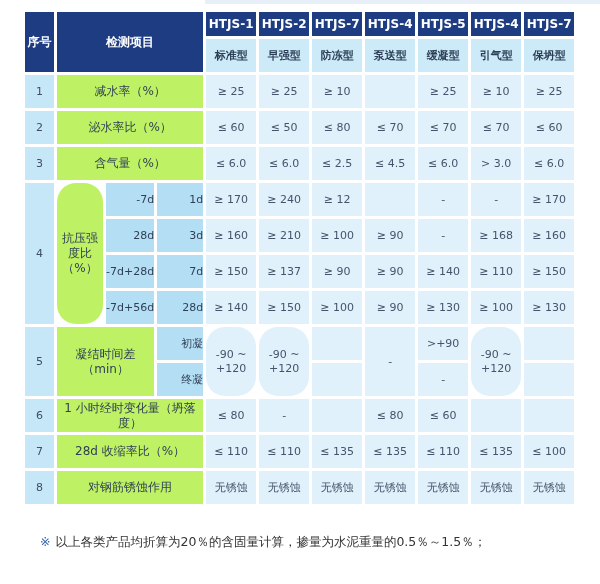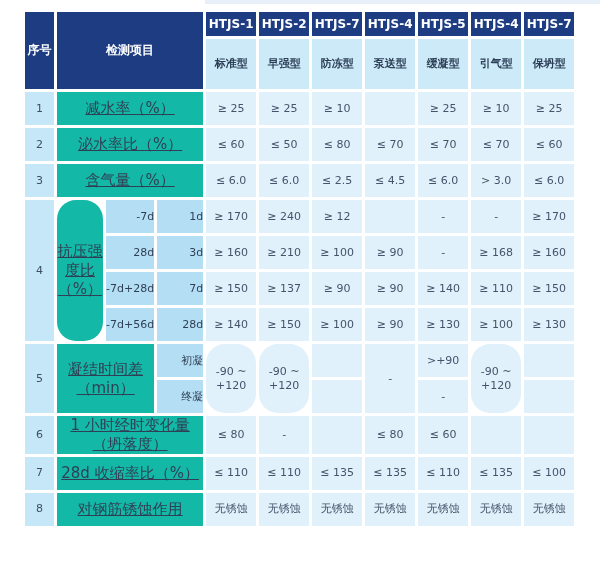--- a/index.html
+++ b/index.html
@@ -16,30 +16,30 @@
     position:absolute;top:9px;left:22px;
     border-collapse:separate;border-spacing:3px;
     table-layout:fixed;
   }
   td,th{
     padding:0;text-align:center;vertical-align:middle;
     font-size:11px;color:#44546a;line-height:1.25;
     overflow:hidden;
   }
   tr.hrow1 th{height:24px;}
-  tr.hrow2 td{height:50px;}
+  tr.hrow2 td{height:33px;}
   tbody td{height:33px;}
   th.navy{
     background:#1d3c82;color:#ffffff;font-weight:bold;font-size:12px;
   }
   td.subhead{
     background:#cdeaf9;color:#2c3e55;font-weight:bold;font-size:11px;
   }
   td.sno{background:#c6e7f8;color:#3d4f63;}
-  td.label{background:#14b8a6;color:#2f3f55;font-size:15px;text-decoration:underline;}
+  td.label{background:#bef264;color:#2f3f55;font-size:12px;}
   td.subcell{background:#b4def4;color:#2f3f55;text-align:right;}
   td.val{background:#e1f1fb;}
   td.pre{white-space:pre-line;border-radius:19px;}
   .notes{
     position:absolute;left:40px;top:531px;width:540px;
     font-size:12.5px;color:#333333;line-height:22px;
   }
   .note-line{white-space:nowrap;}
   .note-marker{color:#3a66b0;margin-right:5px;}
 </style>
@@ -216,13 +216,16 @@
       <td class="val">无锈蚀</td>
       <td class="val">无锈蚀</td>
       <td class="val">无锈蚀</td>
       <td class="val">无锈蚀</td>
       <td class="val">无锈蚀</td>
     </tr>
   </tbody>
 </table>
 
 <div class="notes">
+  <div class="note-line">
+    <span class="note-marker">※</span><span>以上各类产品均折算为20％的含固量计算，掺量为水泥重量的0.5％～1.5％；</span>
+  </div>
 </div>
 
 </body></html>

